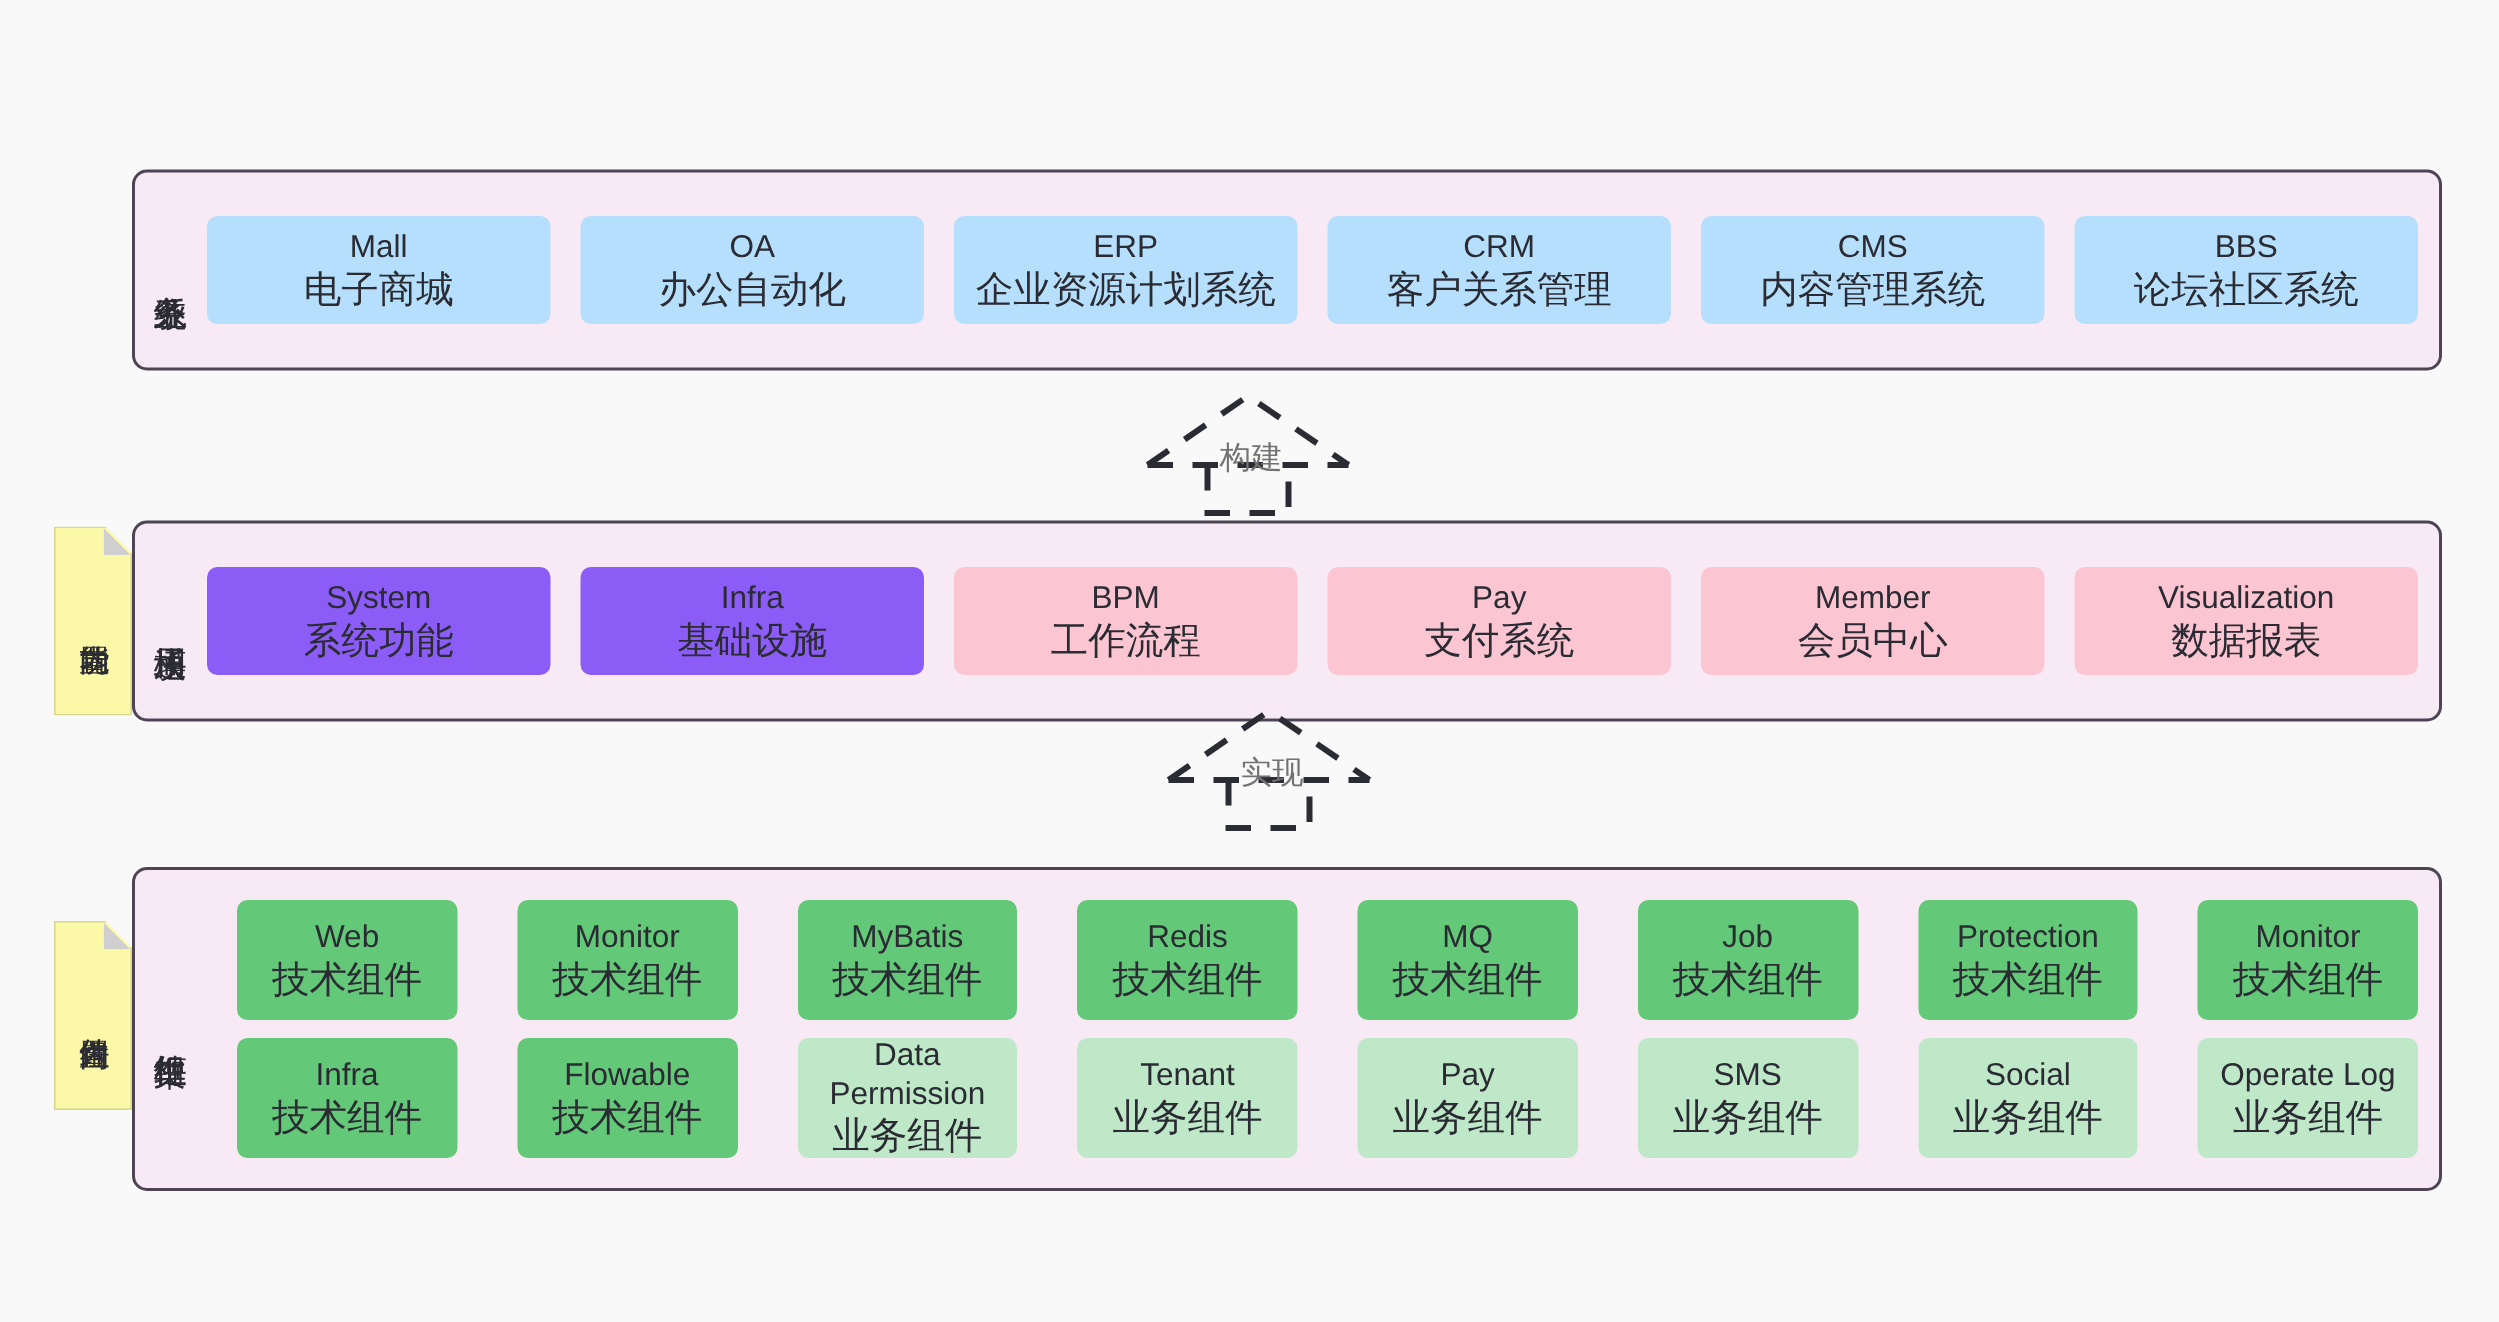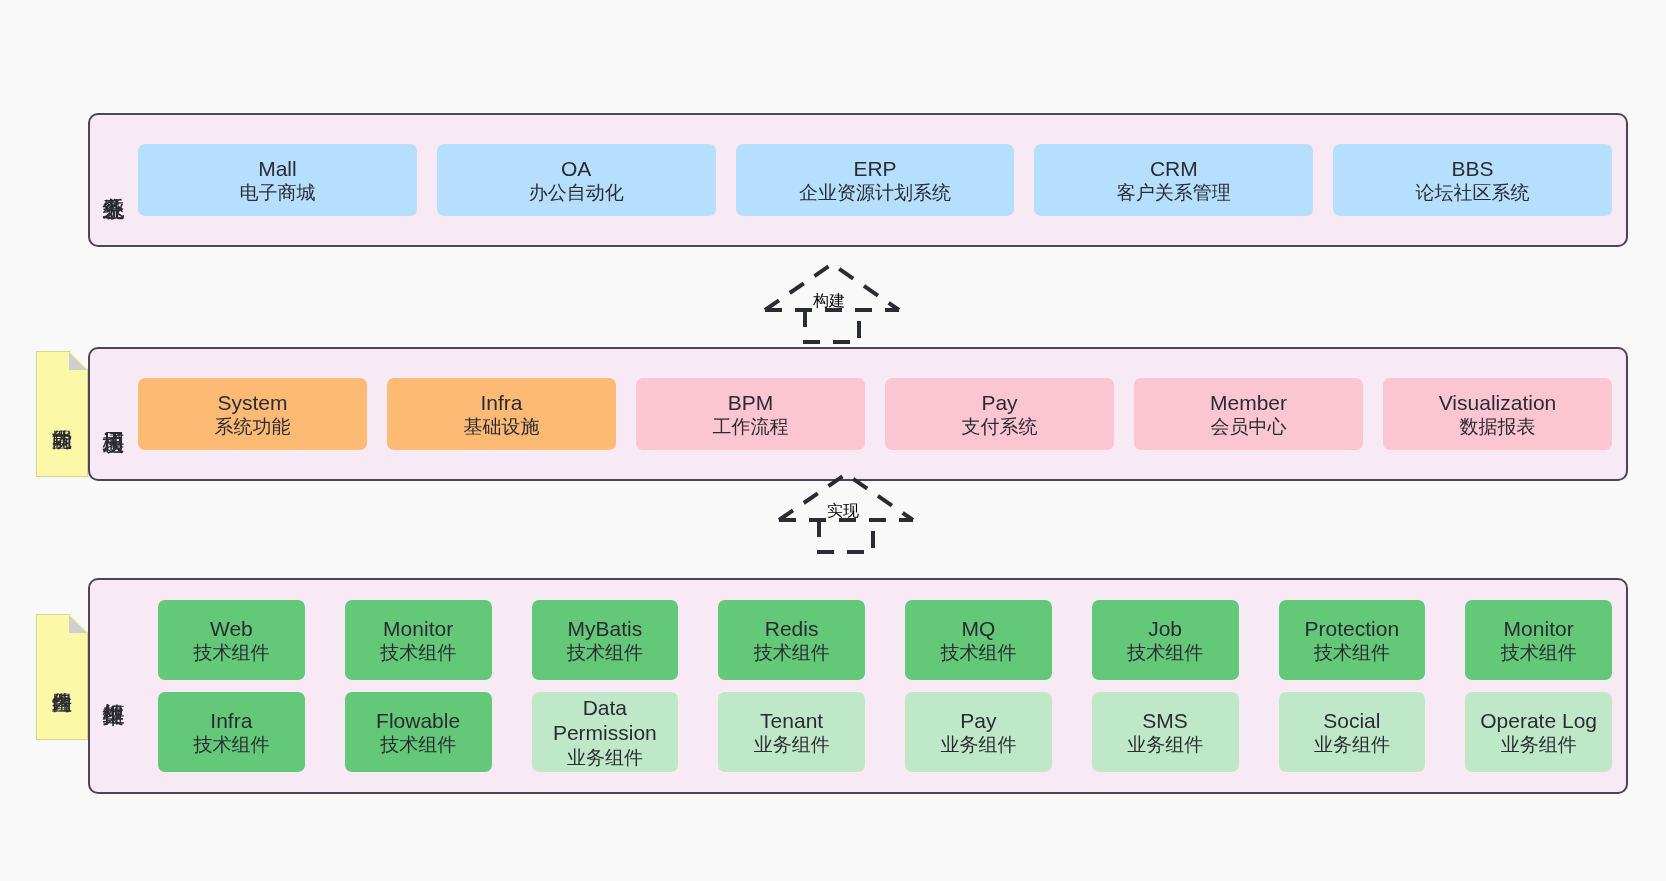--- a/index.html
+++ b/index.html
@@ -68,27 +68,27 @@
     text-align: center;
     box-sizing: border-box;
     padding: 4px 6px;
     line-height: 1.22;
   }
   .card .ctitle {
     font-size: 21px;
     color: #2b2b33;
   }
   .card .csub {
-    font-size: 19px;
+    font-size: 25px;
     color: #2b2b33;
   }
 
   
   .c-blue        { background: #b5dffc; }
-  .c-red         { background: #fdba74; }
+  .c-red         { background: #8b5cf6; }
   .c-pink        { background: #fbc6d2; }
   .c-green       { background: #63c878; }
   .c-lightgreen  { background: #bfe8c8; }
 
   
   #layer-business  { left: 88px;  top: 113px; width: 1540px; height: 134px; }
   #layer-common    { left: 88px;  top: 347px; width: 1540px; height: 134px; }
   #layer-framework { left: 88px;  top: 578px; width: 1540px; height: 216px; }
 
   #layer-business  .card { height: 72px; }
@@ -125,22 +125,22 @@
   }
   #note-common    { left: 36px; top: 351px; height: 126px; }
   #note-framework { left: 36px; top: 614px; height: 126px; }
 
   
   .uml-arrow {
     position: absolute;
   }
   .uml-arrow .lbl {
     position: absolute;
-    font-size: 16px;
-    color: #000000;
+    font-size: 21px;
+    color: #737373;
     background: transparent;
     white-space: nowrap;
   }
   #arrow-build  { left: 757px; top: 258px; width: 150px; height: 86px; }
   #arrow-build .lbl  { left: 56px; top: 33px; }
   #arrow-impl   { left: 771px; top: 468px; width: 150px; height: 86px; }
   #arrow-impl  .lbl  { left: 56px; top: 33px; }
 </style>
 </head>
 <body>
@@ -159,20 +159,24 @@
         </div>
         <div class="card c-blue">
           <div class="ctitle">ERP</div>
           <div class="csub">企业资源计划系统</div>
         </div>
         <div class="card c-blue">
           <div class="ctitle">CRM</div>
           <div class="csub">客户关系管理</div>
         </div>
         <div class="card c-blue">
+          <div class="ctitle">CMS</div>
+          <div class="csub">内容管理系统</div>
+        </div>
+        <div class="card c-blue">
           <div class="ctitle">BBS</div>
           <div class="csub">论坛社区系统</div>
         </div>
       </div>
   </div>
 </div>
 
 <div class="uml-arrow" id="arrow-build">
   <svg width="150" height="86" viewBox="0 0 150 86">
     <path d="M 8 52 L 75 6 L 142 52" fill="none" stroke="#2b2b33" stroke-width="4" stroke-dasharray="17 13" stroke-linecap="butt"></path>

